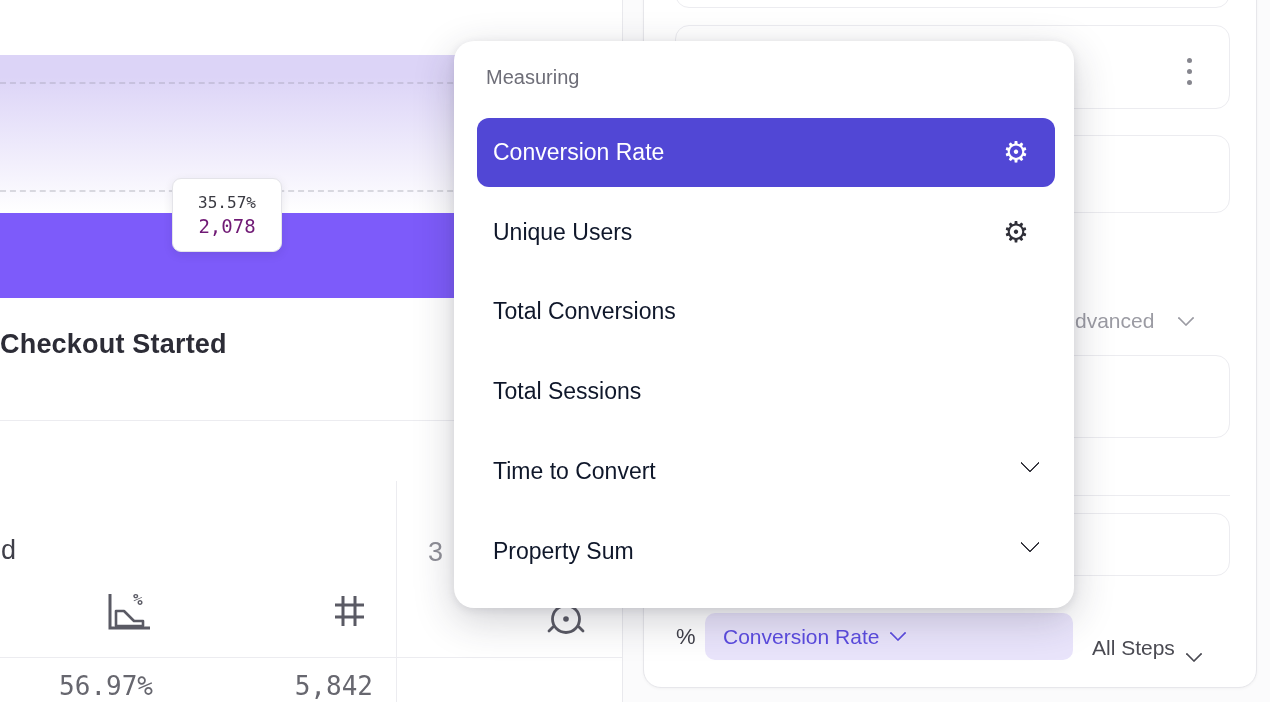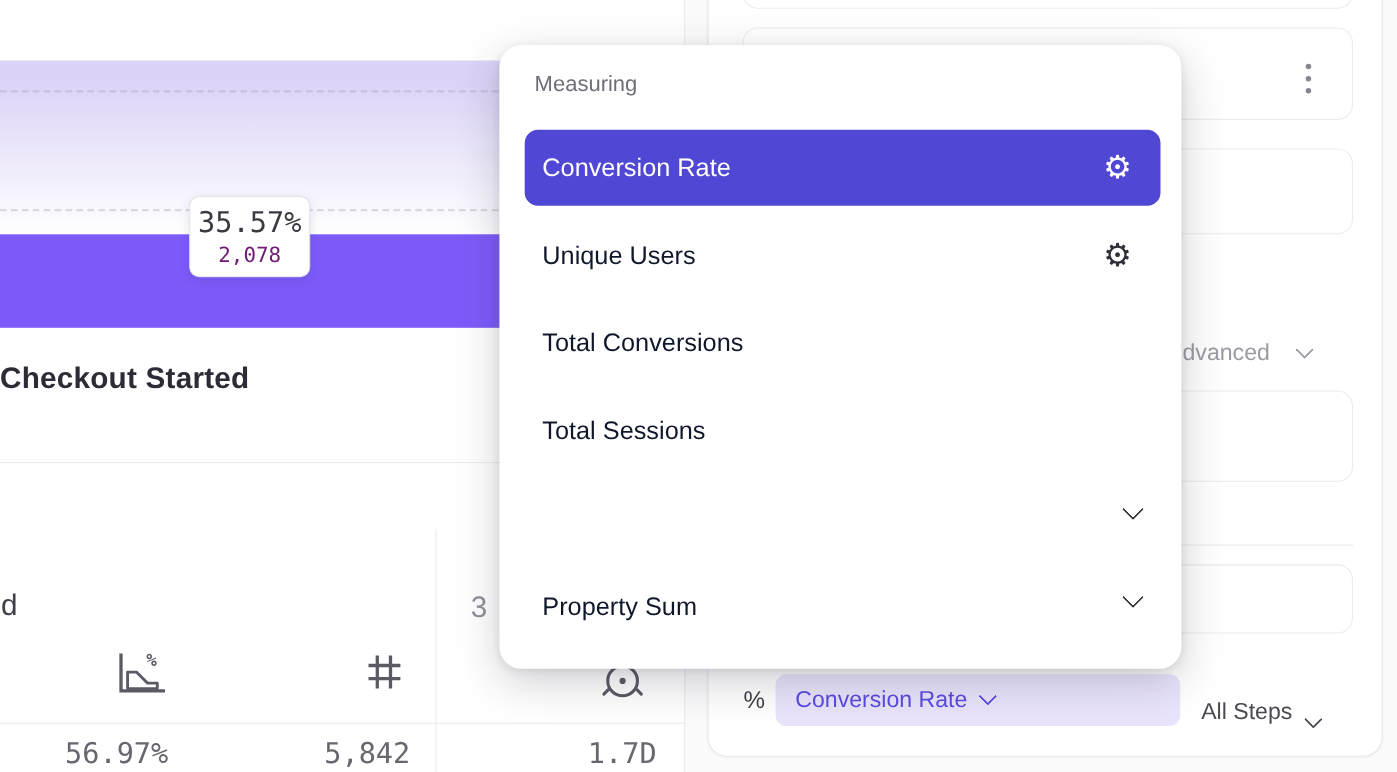--- a/index.html
+++ b/index.html
@@ -14,21 +14,21 @@
              border-right:1px solid #e9e9ed;}
   .hover-band{left:0;top:55px;width:622px;height:158px;
               background:linear-gradient(to bottom,#dcd4f7 0%,#dcd4f7 14%,rgba(220,212,247,0) 100%);}
   .dash1{left:0;top:82px;width:622px;border-top:2px dashed #c7c1de;}
   .dash2{left:0;top:190px;width:622px;border-top:2px dashed #d8d8df;}
   .bar{left:0;top:213px;width:622px;height:85px;background:#7d5bfa;}
   .tooltip{left:172px;top:178px;width:108px;height:72px;background:#fff;
            border:1px solid #e4e4e9;border-radius:9px;
            box-shadow:0 3px 10px rgba(30,30,50,.10);
            display:flex;flex-direction:column;align-items:center;justify-content:center;gap:3px;}
-  .tooltip .pct{font-size:26px;color:#3a3a42;}
+  .tooltip .pct{font-size:16px;color:#3a3a42;}
   .tooltip .cnt{font-size:19px;color:#701a75;}
   .step-label{left:0px;top:329px;font-size:27px;font-weight:600;color:#2c2c36;letter-spacing:.2px;}
   .sec-divider{left:0;top:420px;width:622px;height:1px;background:#ececf0;}
   .hdr-frag{left:1px;top:535px;font-size:27px;font-weight:500;color:#3f3f49;}
   .step-num{left:428px;top:537px;font-size:27px;color:#8f8f97;}
   .col-divider{left:396px;top:481px;width:1px;height:221px;background:#ececf0;}
   .row-divider{left:0;top:657px;width:622px;height:1px;background:#ececf0;}
   .val{top:671px;width:153px;text-align:right;font-size:26px;color:#67676f;}
   .val.v1{left:0;} .val.v2{left:220px;} .val.v3{left:444px;}
   .icon-funnel{left:104px;top:590px;}
@@ -116,21 +116,20 @@
 
   <svg class="abs icon-stopwatch" width="46" height="42" viewBox="0 0 46 42" fill="none">
     <circle cx="23" cy="24" r="13.5" stroke="#5a5a64" stroke-width="2.8"></circle>
     <circle cx="23" cy="24" r="2.8" fill="#5a5a64"></circle>
     <path d="M19 3 h8 M23 3 v7" stroke="#5a5a64" stroke-width="2.8"></path>
     <path d="M10 32 l-4 4 M36 32 l4 4" stroke="#5a5a64" stroke-width="2.8" stroke-linecap="round"></path>
   </svg>
 
   <div class="abs val v1 mono">56.97%</div>
   <div class="abs val v2 mono">5,842</div>
-  <div class="abs val v3 mono">1.7D</div>
 
   <div class="abs panel-outline"></div>
   <div class="abs mini-card cardA"></div>
   <div class="abs mini-card cardB"></div>
   <div class="abs mini-card cardC"></div>
   <div class="abs mini-card cardD"></div>
   <div class="abs mini-card cardE"></div>
   <div class="abs panel-divider"></div>
 
   <div class="abs kebab">
@@ -162,18 +161,19 @@
   </div>
   <div class="abs gear on-row" style="left:1003px;top:138px;">⚙</div>
 
   <div class="abs dd-item" style="top:218px;">Unique Users</div>
   <div class="abs gear plain" style="left:1003px;top:218px;">⚙</div>
 
   <div class="abs dd-item" style="top:297px;">Total Conversions</div>
 
   <div class="abs dd-item" style="top:377px;">Total Sessions</div>
 
+  <div class="abs dd-item" style="top:457px;">Time to Convert</div>
   <span class="abs chev lg dd-chev" style="left:1023px;top:464px;"></span>
 
   <div class="abs dd-item" style="top:537px;">Property Sum</div>
   <span class="abs chev lg dd-chev" style="left:1023px;top:544px;"></span>
 
 </div>
 
 </body></html>

